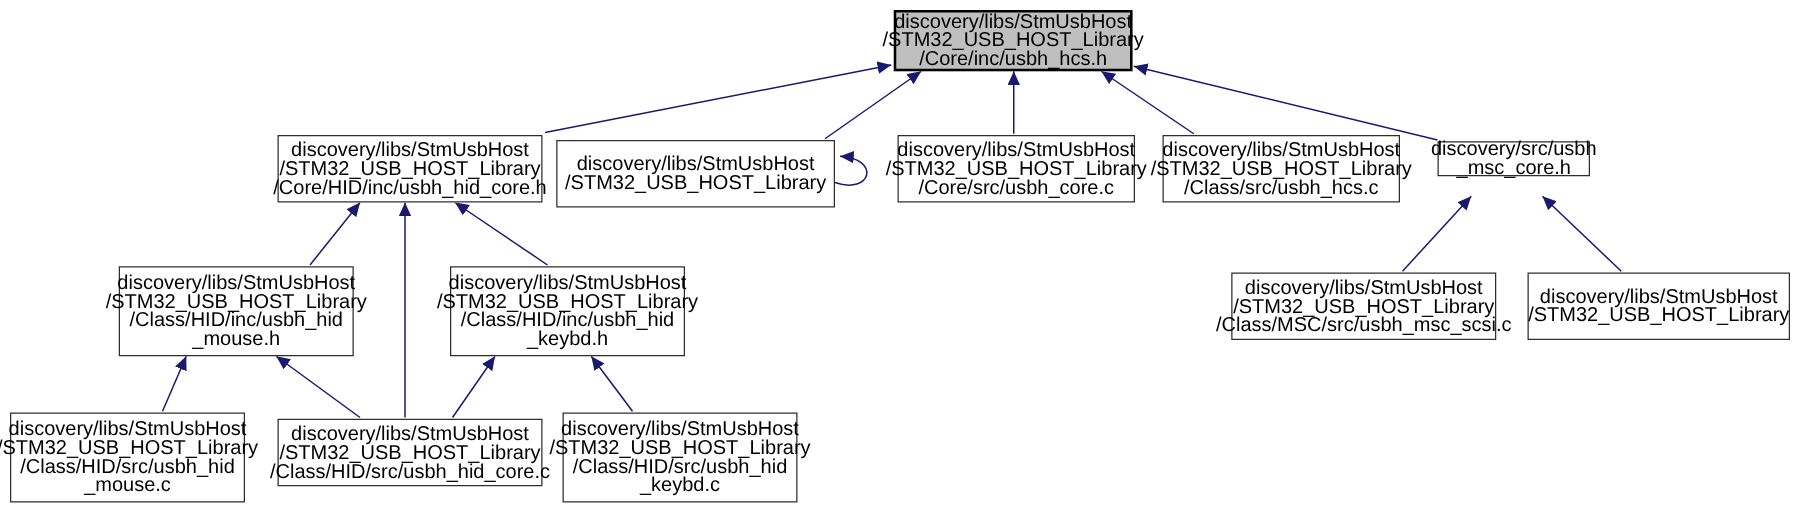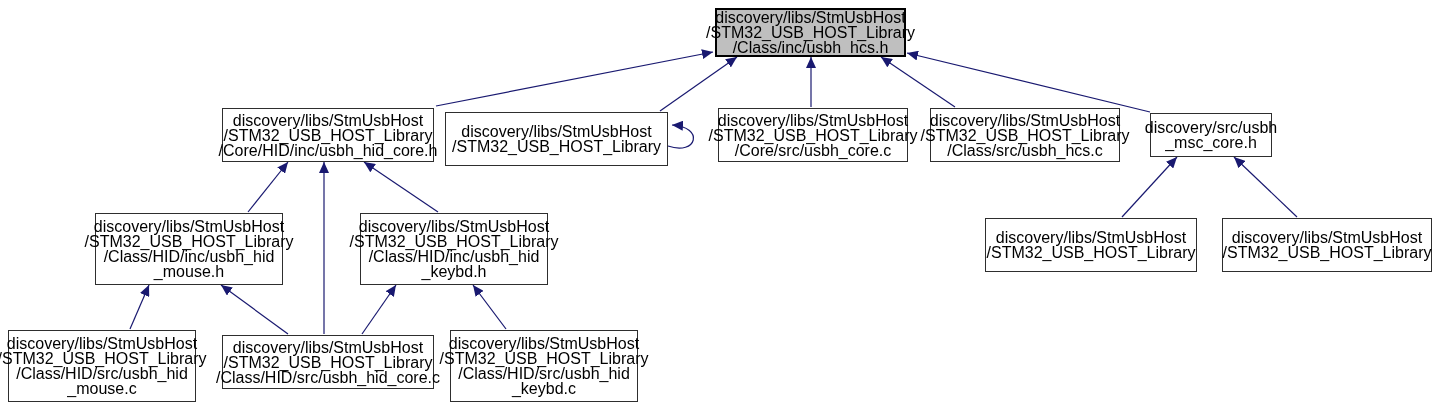--- a/index.html
+++ b/index.html
@@ -70,60 +70,61 @@
       <path d="M288,334 L221,285" fill="none" stroke="#191970" stroke-width="1.2" marker-end="url(#arrow)"></path>
       <path d="M362,334 L396,285" fill="none" stroke="#191970" stroke-width="1.2" marker-end="url(#arrow)"></path>
       <path d="M506,329 L473,285" fill="none" stroke="#191970" stroke-width="1.2" marker-end="url(#arrow)"></path>
       <path d="M1122,217 L1177,157" fill="none" stroke="#191970" stroke-width="1.2" marker-end="url(#arrow)"></path>
       <path d="M1297,217 L1234,157" fill="none" stroke="#191970" stroke-width="1.2" marker-end="url(#arrow)"></path>
     </svg>
 
 <div class="node highlight" style="left: 715px; top: 8px; width: 191px; height: 49px;">
       <span class="label-line">discovery/libs/StmUsbHost</span>
       <span class="label-line">/STM32_USB_HOST_Library</span>
-      <span class="label-line">/Class/inc/usbh_hcs.h</span>
+      <span class="label-line">/Core/inc/usbh_hcs.h</span>
     </div>
     <div class="node" style="left: 222px; top: 108px; width: 212px; height: 54px;">
       <span class="label-line">discovery/libs/StmUsbHost</span>
       <span class="label-line">/STM32_USB_HOST_Library</span>
       <span class="label-line">/Core/HID/inc/usbh_hid_core.h</span>
     </div>
     <div class="node" style="left: 445px; top: 112px; width: 223px; height: 54px;">
       <span class="label-line">discovery/libs/StmUsbHost</span>
       <span class="label-line">/STM32_USB_HOST_Library</span>
     </div>
     <div class="node" style="left: 718px; top: 108px; width: 190px; height: 54px;">
       <span class="label-line">discovery/libs/StmUsbHost</span>
       <span class="label-line">/STM32_USB_HOST_Library</span>
       <span class="label-line">/Core/src/usbh_core.c</span>
     </div>
     <div class="node" style="left: 930px; top: 108px; width: 190px; height: 54px;">
       <span class="label-line">discovery/libs/StmUsbHost</span>
       <span class="label-line">/STM32_USB_HOST_Library</span>
       <span class="label-line">/Class/src/usbh_hcs.c</span>
     </div>
-    <div class="node" style="left: 1150px; top: 113px; width: 122px; height: 44px;">
+    <div class="node" style="left: 1150px; top: 113px; width: 122px; height: 28px;">
       <span class="label-line">discovery/src/usbh</span>
       <span class="label-line">_msc_core.h</span>
     </div>
     <div class="node" style="left: 95px; top: 213px; width: 188px; height: 72px;">
       <span class="label-line">discovery/libs/StmUsbHost</span>
       <span class="label-line">/STM32_USB_HOST_Library</span>
       <span class="label-line">/Class/HID/inc/usbh_hid</span>
       <span class="label-line">_mouse.h</span>
     </div>
     <div class="node" style="left: 360px; top: 213px; width: 188px; height: 72px;">
       <span class="label-line">discovery/libs/StmUsbHost</span>
       <span class="label-line">/STM32_USB_HOST_Library</span>
       <span class="label-line">/Class/HID/inc/usbh_hid</span>
       <span class="label-line">_keybd.h</span>
     </div>
     <div class="node" style="left: 985px; top: 218px; width: 212px; height: 54px;">
       <span class="label-line">discovery/libs/StmUsbHost</span>
       <span class="label-line">/STM32_USB_HOST_Library</span>
+      <span class="label-line">/Class/MSC/src/usbh_msc_scsi.c</span>
     </div>
     <div class="node" style="left: 1222px; top: 218px; width: 210px; height: 54px;">
       <span class="label-line">discovery/libs/StmUsbHost</span>
       <span class="label-line">/STM32_USB_HOST_Library</span>
     </div>
     <div class="node" style="left: 8px; top: 330px; width: 188px; height: 72px;">
       <span class="label-line">discovery/libs/StmUsbHost</span>
       <span class="label-line">/STM32_USB_HOST_Library</span>
       <span class="label-line">/Class/HID/src/usbh_hid</span>
       <span class="label-line">_mouse.c</span>

